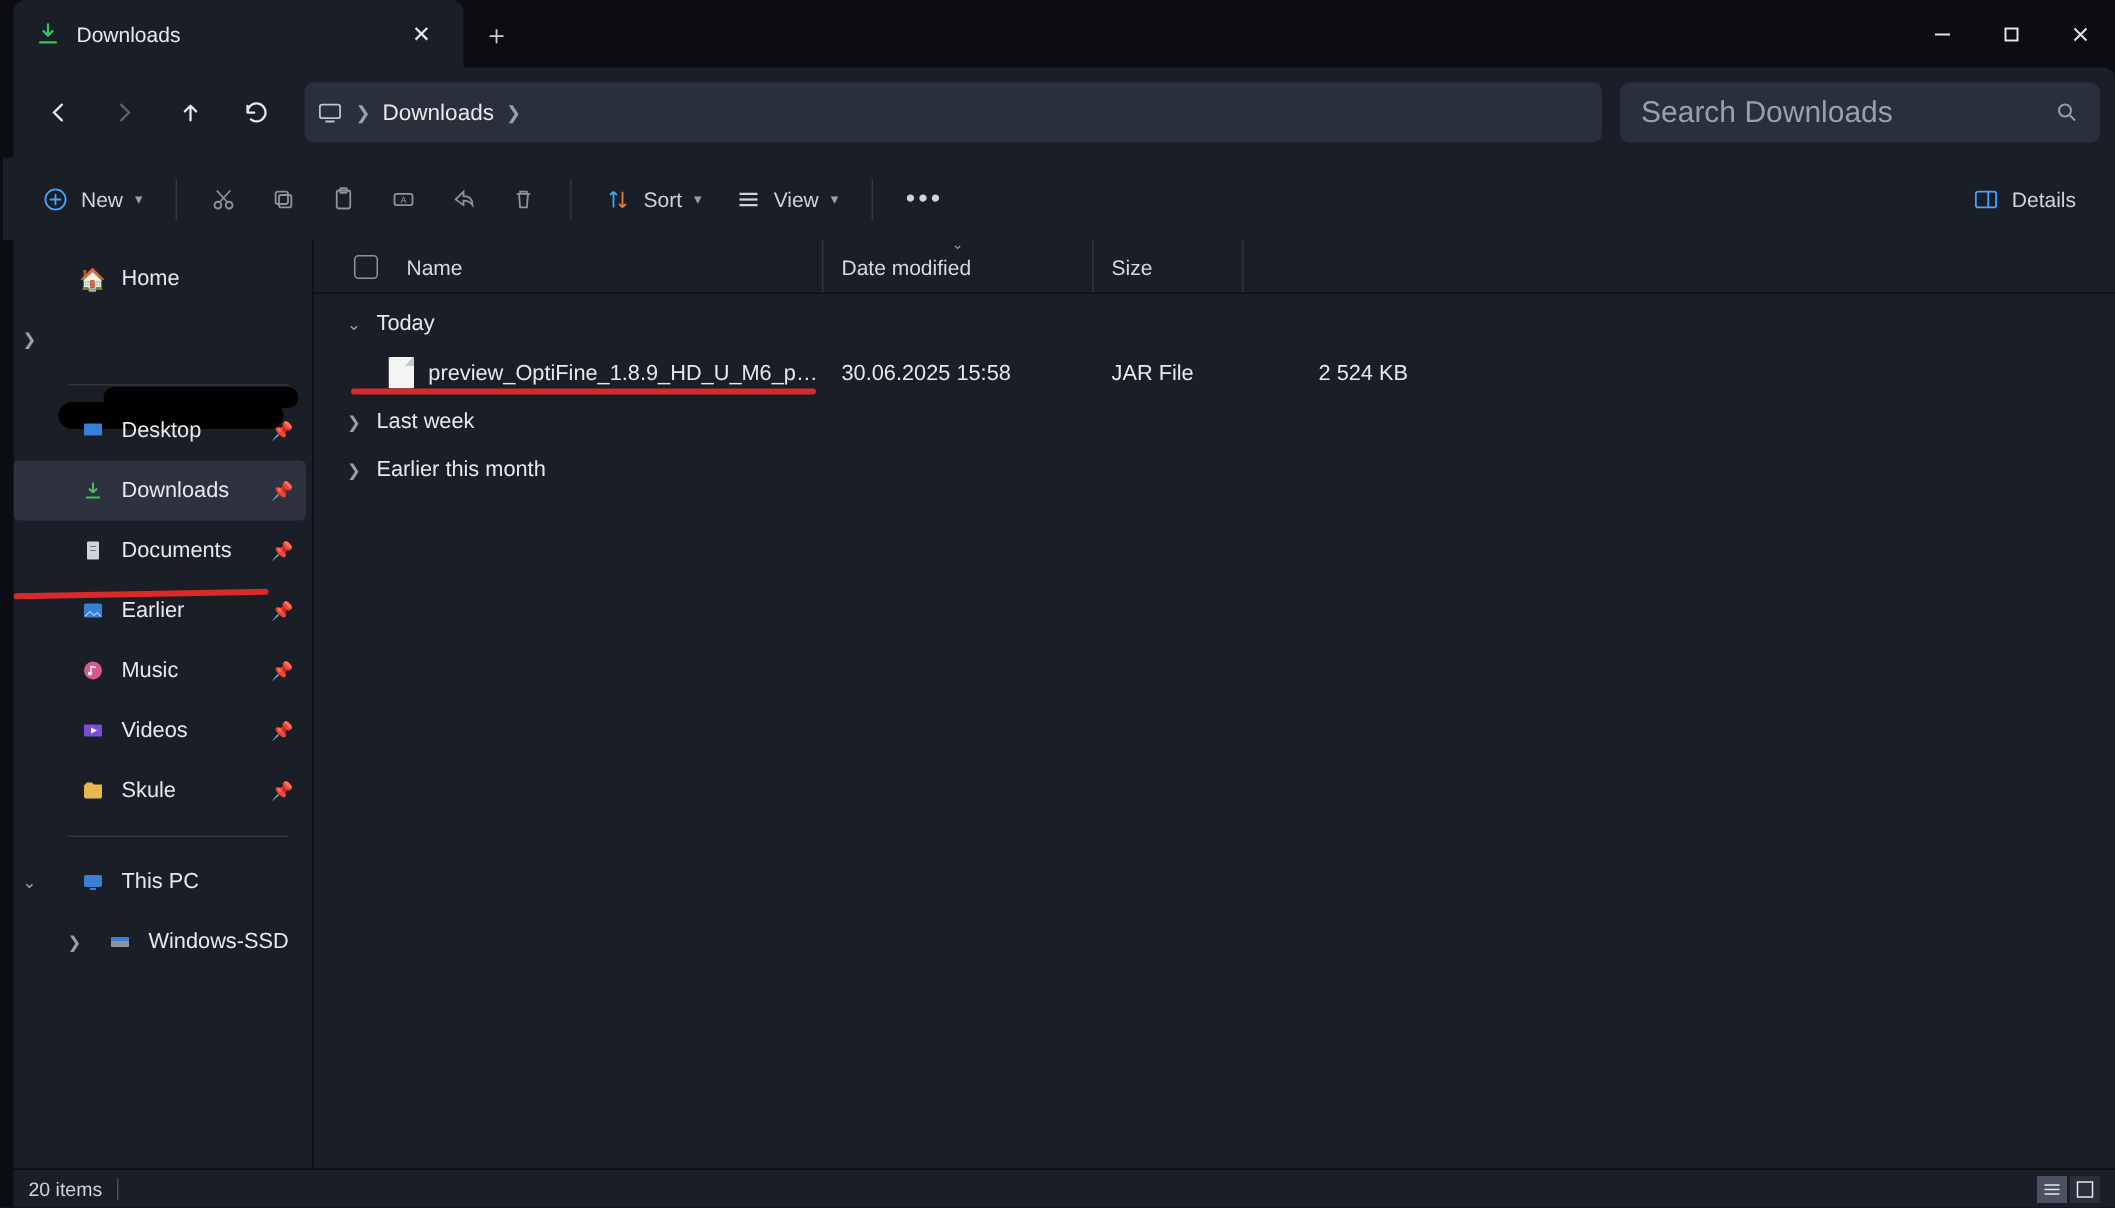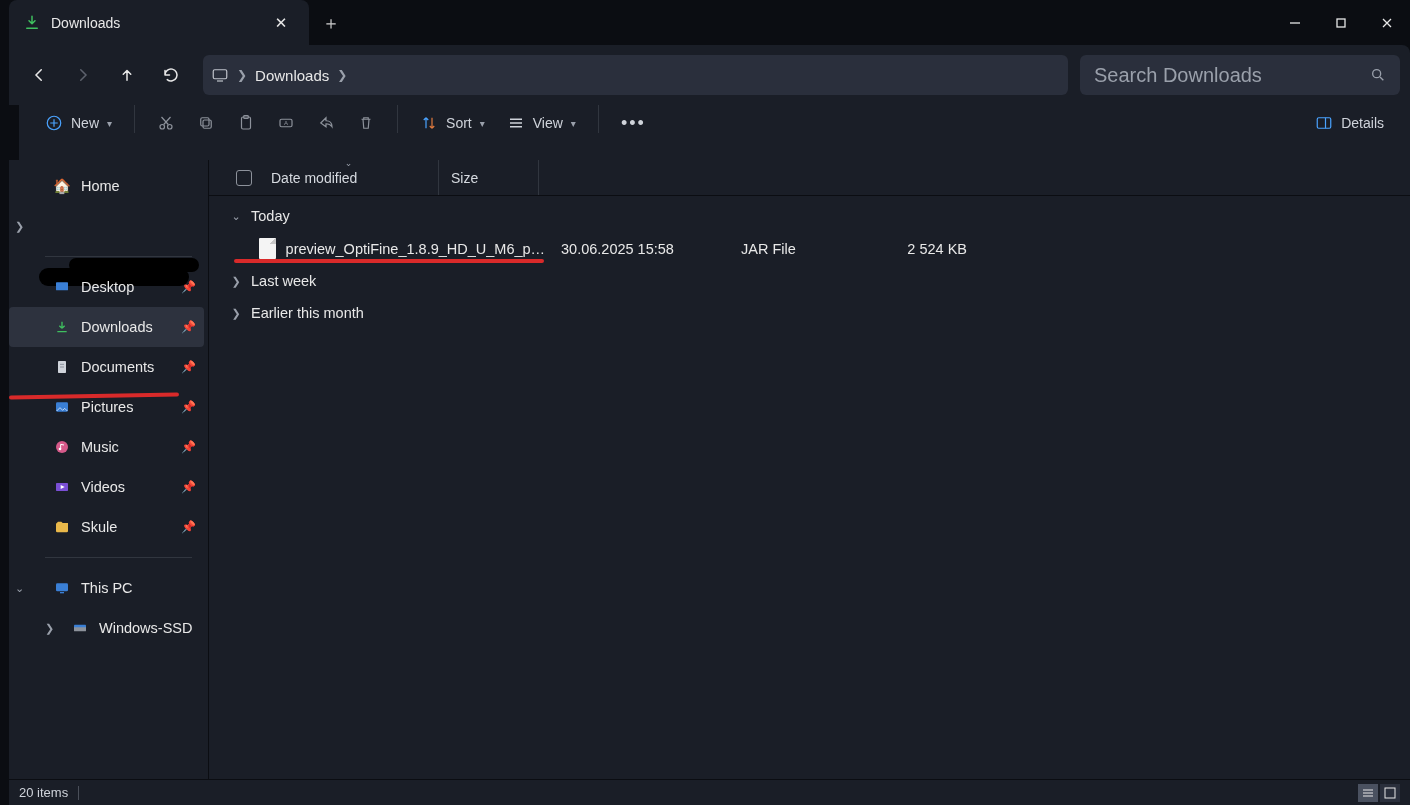--- a/index.html
+++ b/index.html
@@ -53,22 +53,22 @@
   }
   .search-input {
     flex:1; background:transparent; border:none; outline:none;
     color:#e8e8e8; font-size:20px;
   }
   .search-input::placeholder { color:#9aa0ab; }
 
   
   .toolbar {
     height:55px; background:#1a1e27;
-    display:flex; gap:2px; padding:0 16px;
-    margin-left:19px;
+    display:flex; align-items:center; gap:2px; padding:0 16px;
+    margin-left:2px;
   }
   .tb-btn {
     height:36px; padding:0 10px; display:flex; align-items:center; gap:8px;
     border-radius:6px; color:#cfd3da; font-size:14px;
   }
   .tb-sep { width:1px; height:28px; background:#31363f; margin:0 10px; }
   .tb-spacer { flex:1; }
   .chev-small { font-size:10px; color:#9aa0ab; }
 
   
@@ -113,21 +113,21 @@
   .group-row {
     height:32px; display:flex; align-items:center; gap:8px;
   }
   .group-chev { font-size:11px; color:#9aa0ab; width:14px; text-align:center; }
   .file-row {
     height:33px; display:flex; align-items:center; padding-left:30px;
   }
   .file-row .cell-name { width:290px; display:flex; align-items:center; gap:10px; white-space:nowrap; overflow:hidden; }
   .file-row .cell-date { width:180px; padding-left:12px; }
   .file-row .cell-type { width:150px; padding-left:12px; }
-  .file-row .cell-size { width:100px; text-align:right; padding-right:12px; }
+  .file-row .cell-size { width:100px; text-align:left; padding-right:12px; }
   .fname { overflow:hidden; text-overflow:ellipsis; }
 
   .status-bar {
     height:26px; background:#1a1e27; border-top:1px solid #0b0d12;
     display:flex; align-items:center; padding:0 10px; font-size:13px; color:#cfd3da;
     margin-left:9px;
     text-align:center;
   }
   .status-sep { width:1px; height:14px; background:#4a4f59; margin:0 10px; }
   .view-toggles { margin-left:auto; display:flex; gap:2px; }
@@ -344,21 +344,21 @@
       <span>Documents</span>
       <span class="pin">📌</span>
     </div>
     <div class="nav-item">
       <span class="ic">
           <svg width="16" height="16" viewBox="0 0 24 24">
             <rect x="3" y="5" width="18" height="14" rx="2" fill="#3a7fd5"></rect>
             <path d="M4 18l5-5 4 4 3-3 4 4" stroke="#fff" fill="none"></path>
           </svg>
         </span>
-      <span>Pictures</span>
+      <span>Earlier</span>
       <span class="pin">📌</span>
     </div>
     <div class="nav-item">
       <span class="ic">
           <svg width="16" height="16" viewBox="0 0 24 24">
             <circle cx="12" cy="12" r="9" fill="#d65a8a"></circle>
             <path d="M10 15V8l5 1" stroke="#fff" stroke-width="1.5" fill="none"></path>
             <circle cx="9" cy="15" r="2" fill="#fff"></circle>
           </svg>
         </span>
@@ -406,20 +406,23 @@
           </svg>
         </span>
       <span>Windows-SSD</span>
     </div>
   </div>
 
   <div class="content">
     <div class="col-headers">
       <div class="col-check">
           <div class="checkbox"></div>
+        </div>
+      <div class="col-name">
+          <span>Name</span>
         </div>
       <div class="col-date">
         <span class="sort-ind">⌄</span>
         <span>Date modified</span>
       </div>
       <div class="col-size">
           <span>Size</span>
         </div>
     </div>
 

